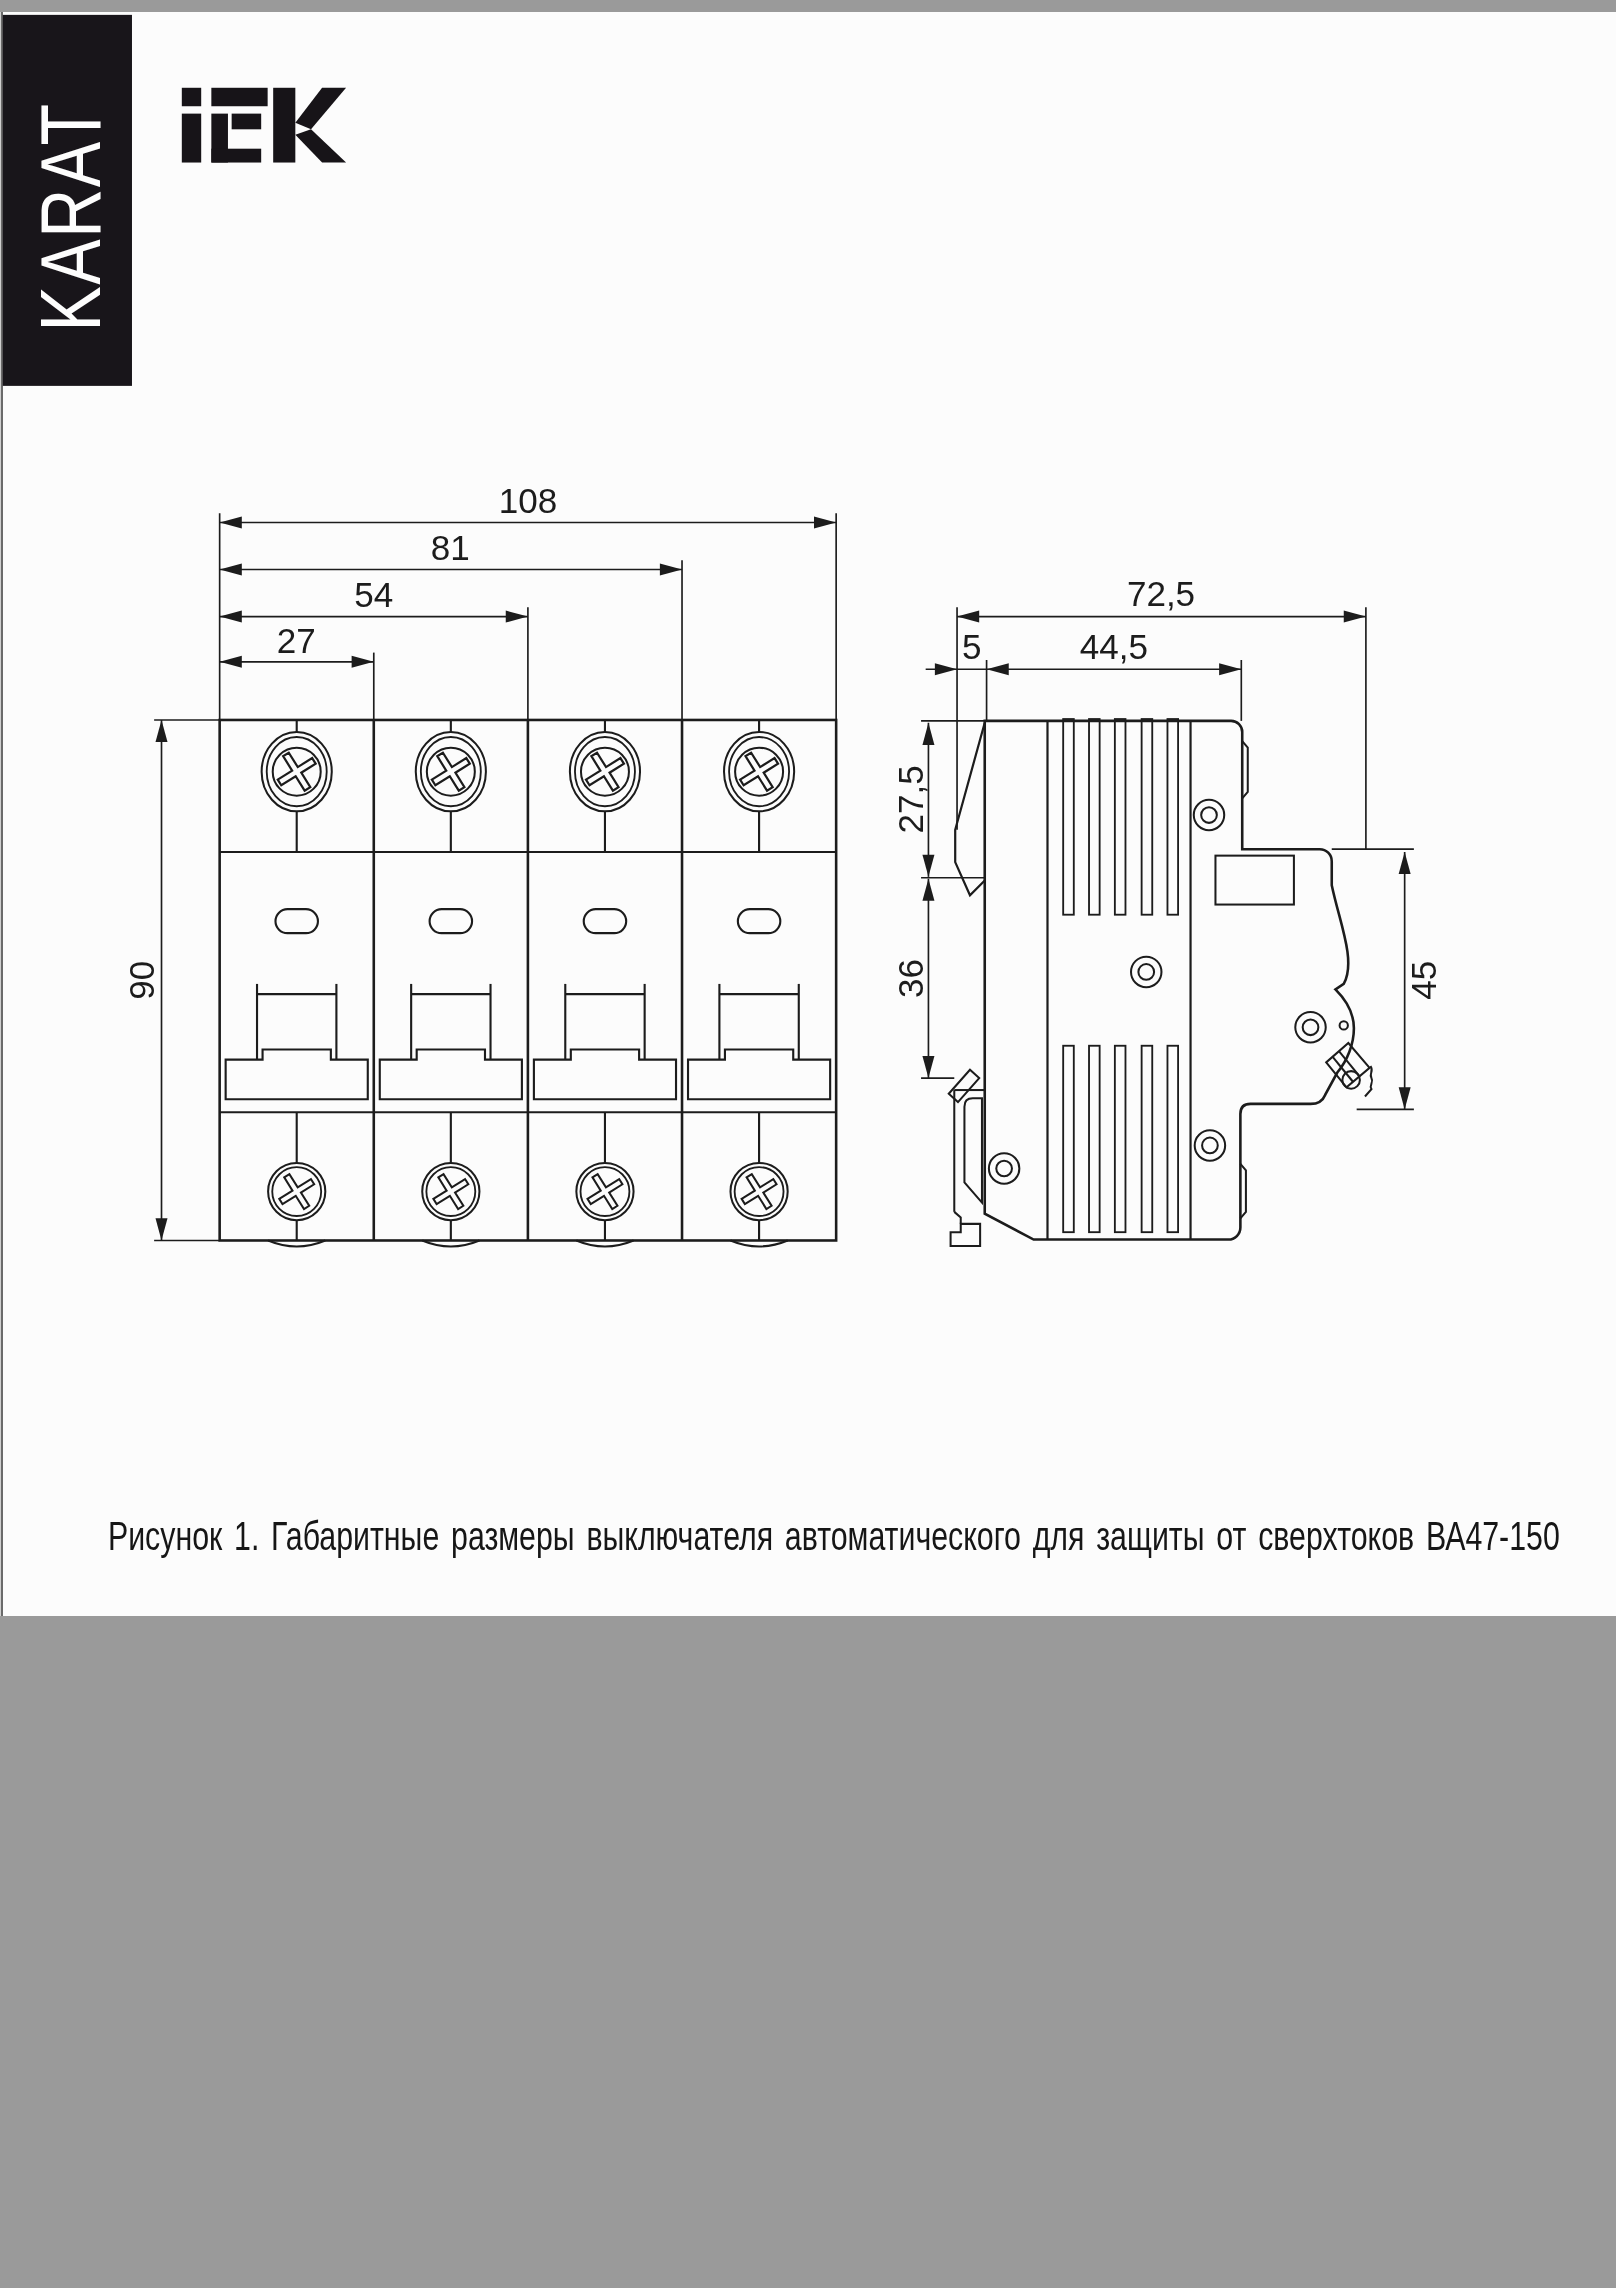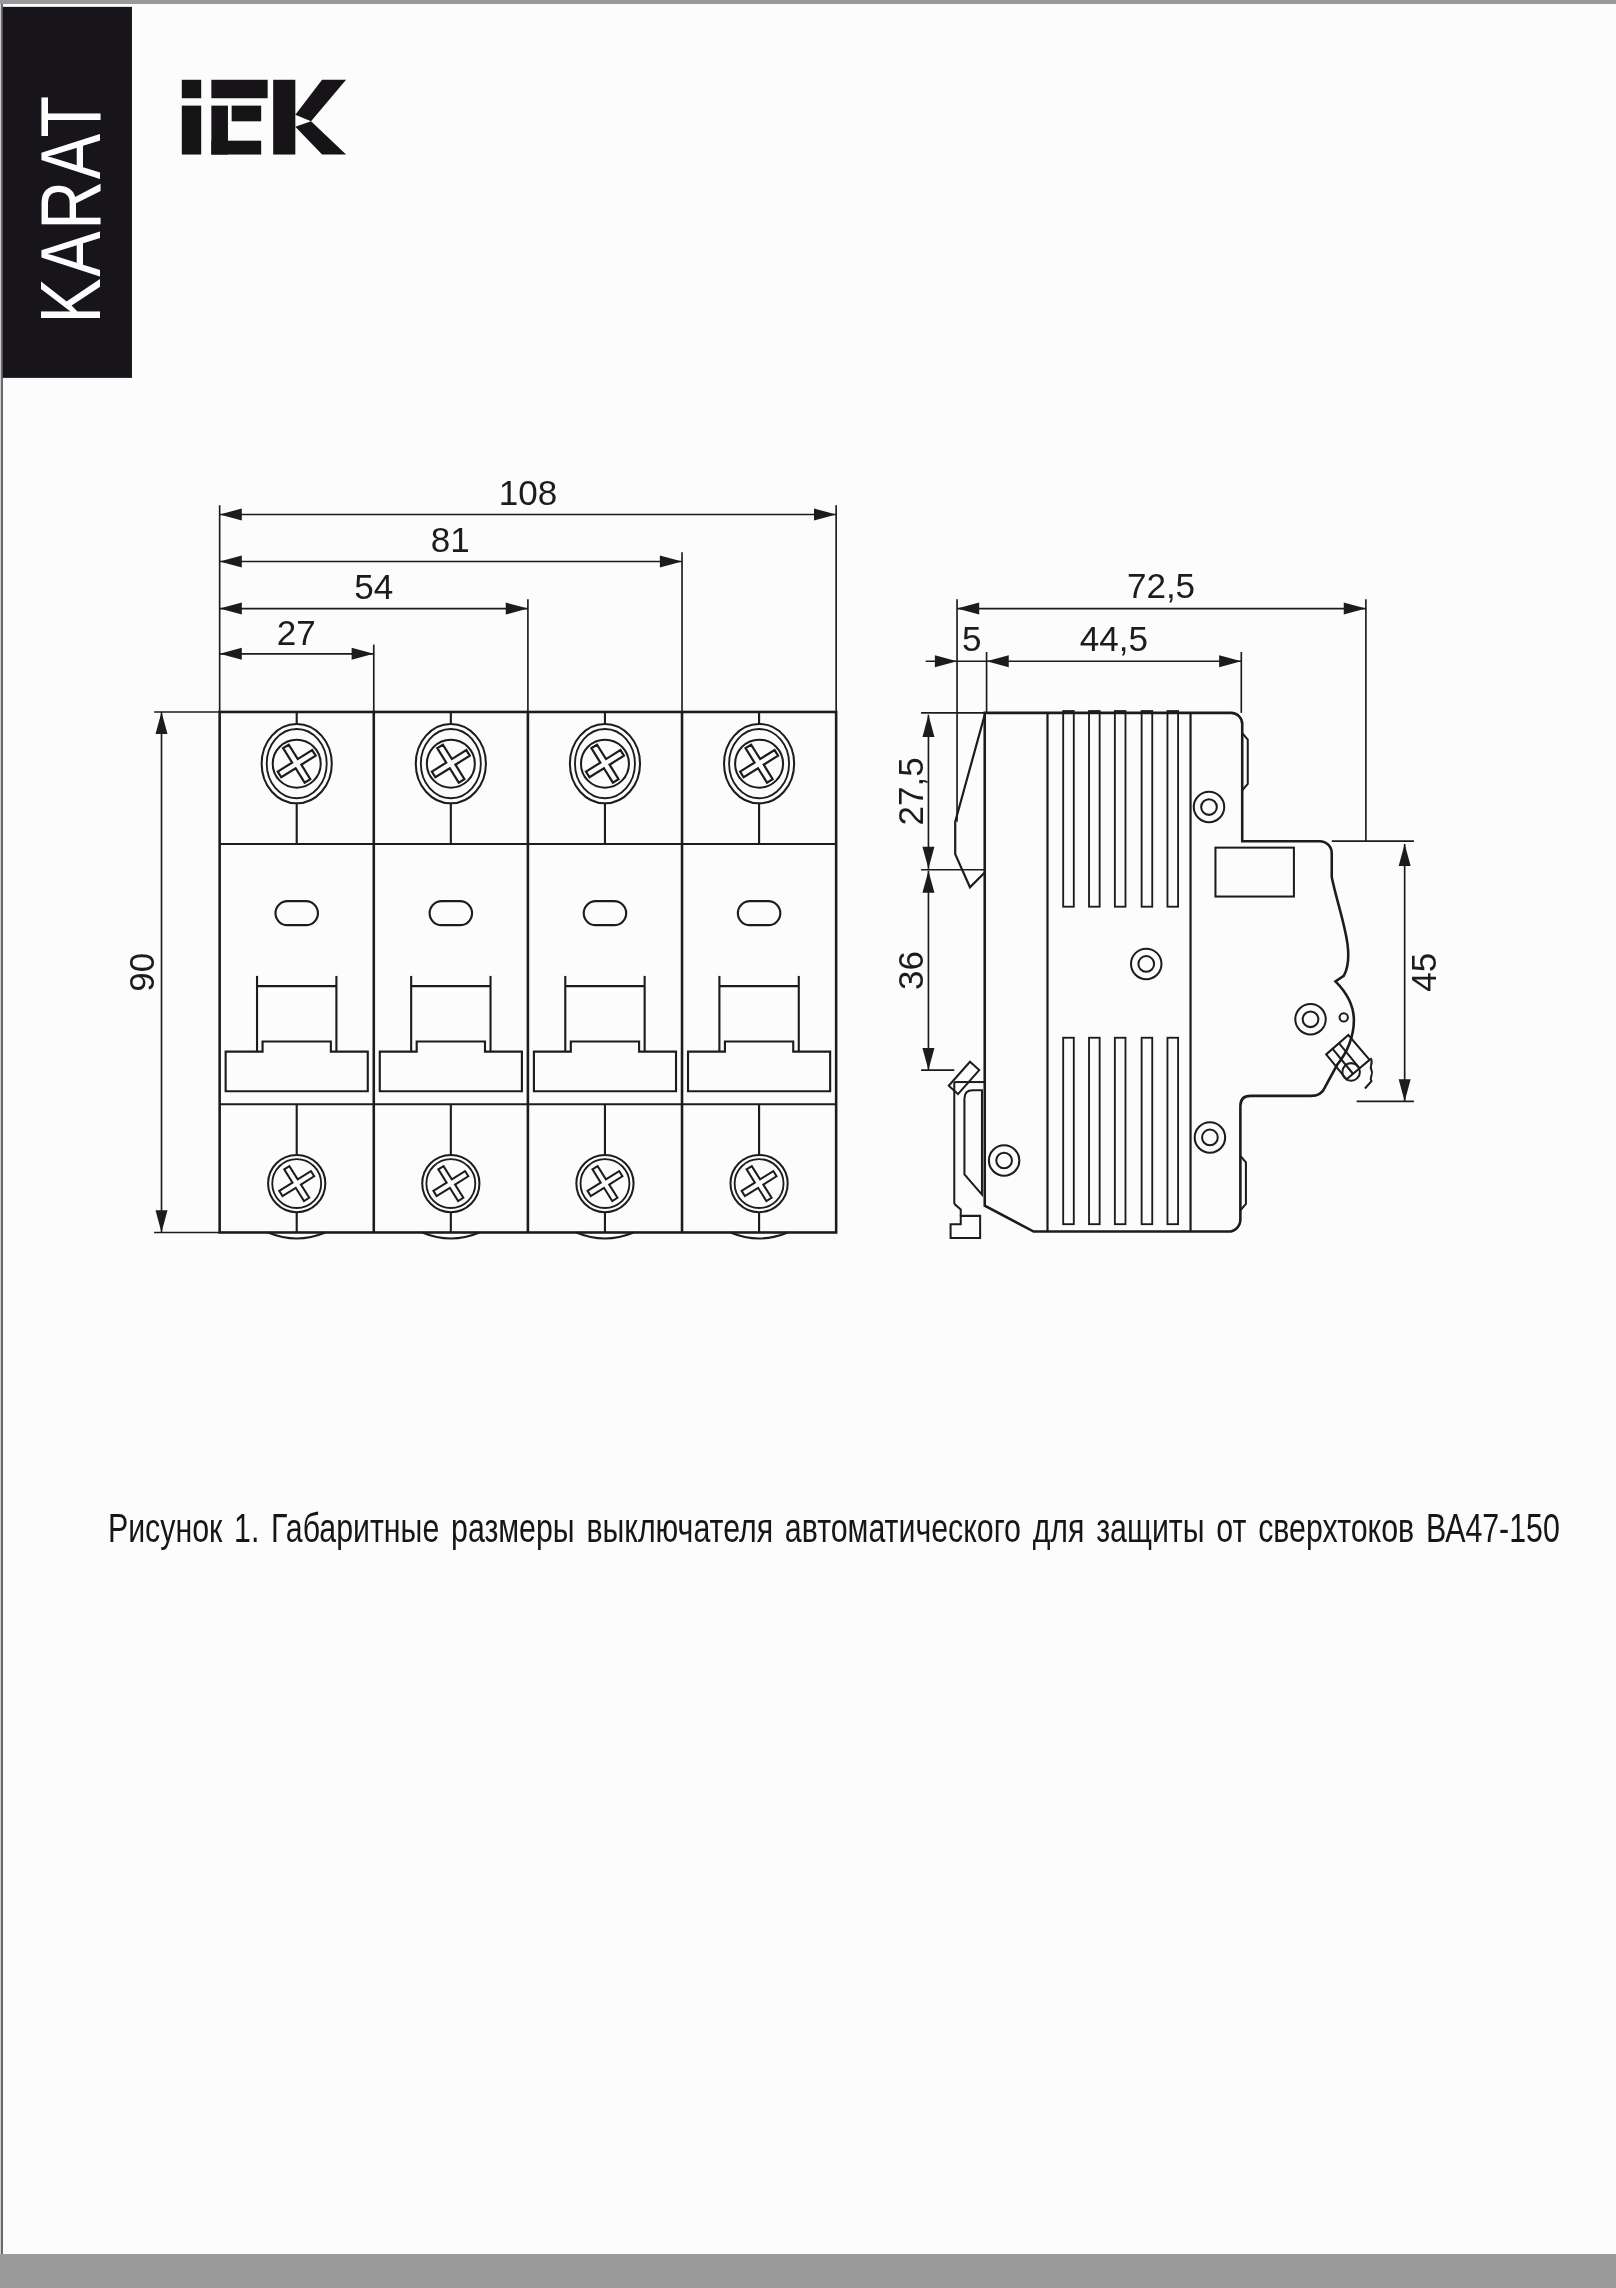--- a/index.html
+++ b/index.html
@@ -1,16 +1,16 @@
 <!DOCTYPE html>
 <html style="font-size:14.8px"><head>
 <meta charset="utf-8">
 <style>
   html,body{margin:0;padding:0;background:#9a9a9a;}
-  .page-wrap{width:1616px;height:2250px;margin:4px auto;background:#fcfcfc;position:relative;overflow:hidden;}
+  .page-wrap{width:1616px;height:1604px;margin:12px auto;background:#fcfcfc;position:relative;overflow:hidden;}
   svg{display:block}
   .dim-text{font-family:"Liberation Sans", sans-serif;font-size:38px;fill:#1c1c1c;}
   .caption-text{font-family:"Liberation Sans", sans-serif;font-size:45px;fill:#161616;word-spacing:5px;}
   .karat-text{font-family:"Liberation Sans", sans-serif;font-size:92px;fill:#fdfdfd;letter-spacing:2px;}
 </style>
 </head>
 <body>
 
 <div class="page-wrap">
 <svg viewBox="0 0 1751 2480" width="1616" height="2289" xmlns="http://www.w3.org/2000/svg">

